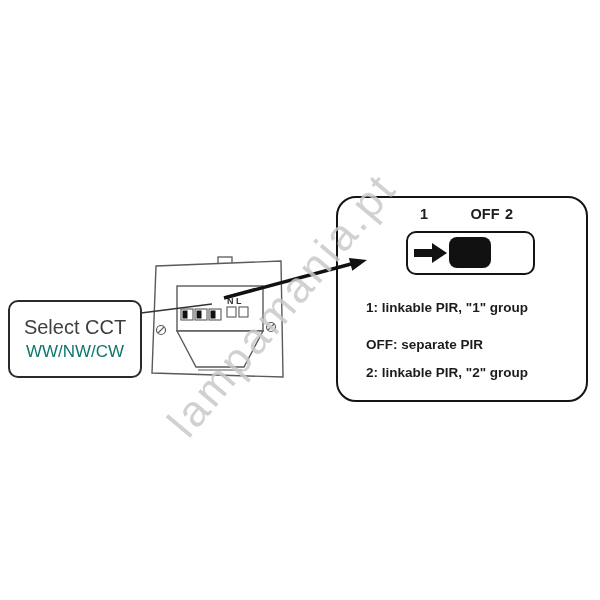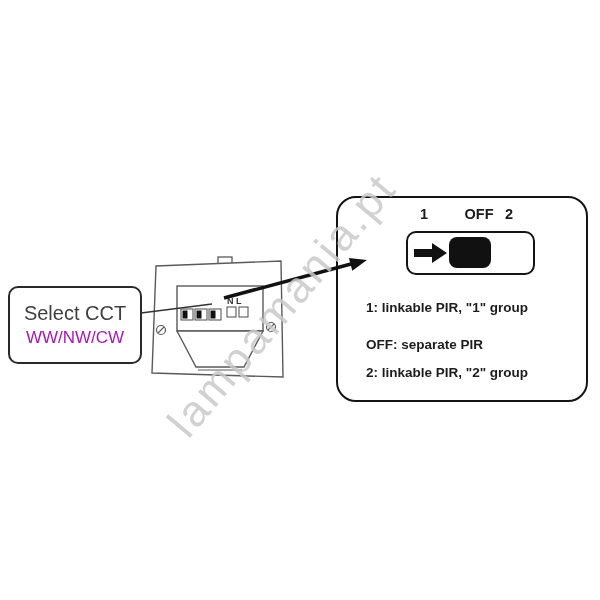--- a/index.html
+++ b/index.html
@@ -9,41 +9,41 @@
   }
   
   .watermark{
     position:absolute;left:282px;top:305px;
     transform:translate(-50%,-50%) rotate(-50deg);
     font-size:44px;letter-spacing:3px;color:#c9c9c9;opacity:.85;
     white-space:nowrap;z-index:6;pointer-events:none;
   }
   
   .cct-box{
-    position:absolute;left:8px;top:286px;width:130px;height:74px;
+    position:absolute;left:8px;top:300px;width:130px;height:74px;
     border:2px solid #2a2a2a;border-radius:10px;background:#fff;
     display:flex;flex-direction:column;align-items:center;justify-content:center;
     gap:3px;z-index:2;
   }
   .cct-title{font-size:20px;color:#3f3f3f;}
-  .cct-options{font-size:17px;color:#a21caf;}
+  .cct-options{font-size:17px;color:#0f766e;}
   
   .device-svg{position:absolute;left:148px;top:252px;z-index:2;}
   .overlay-svg{position:absolute;left:0;top:0;z-index:3;pointer-events:none;}
   
   .panel{
     position:absolute;left:336px;top:196px;width:248px;height:202px;
     border:2.5px solid #141414;border-radius:20px;background:#fff;z-index:2;
   }
   .pos-label{
     position:absolute;top:8px;font-size:14.5px;font-weight:bold;color:#1c1c1c;
     text-align:center;
   }
   .pos-1{left:80px;width:12px;}
-  .pos-off{left:121px;width:40px;}
+  .pos-off{left:127px;width:40px;}
   .pos-2{left:165px;width:12px;}
   .housing{
     position:absolute;left:68px;top:33px;width:125px;height:40px;
     border:2px solid #141414;border-radius:10px;background:#fff;
   }
   .housing .arrow-icon{position:absolute;left:6px;top:10px;}
   .knob{
     position:absolute;left:41px;top:4px;width:42px;height:31px;
     background:#111;border-radius:8px;
   }

